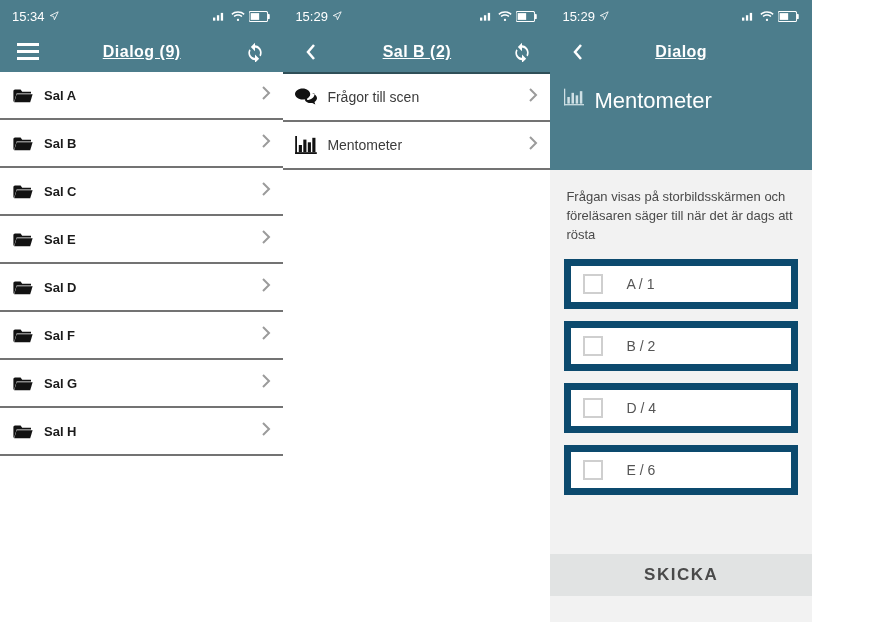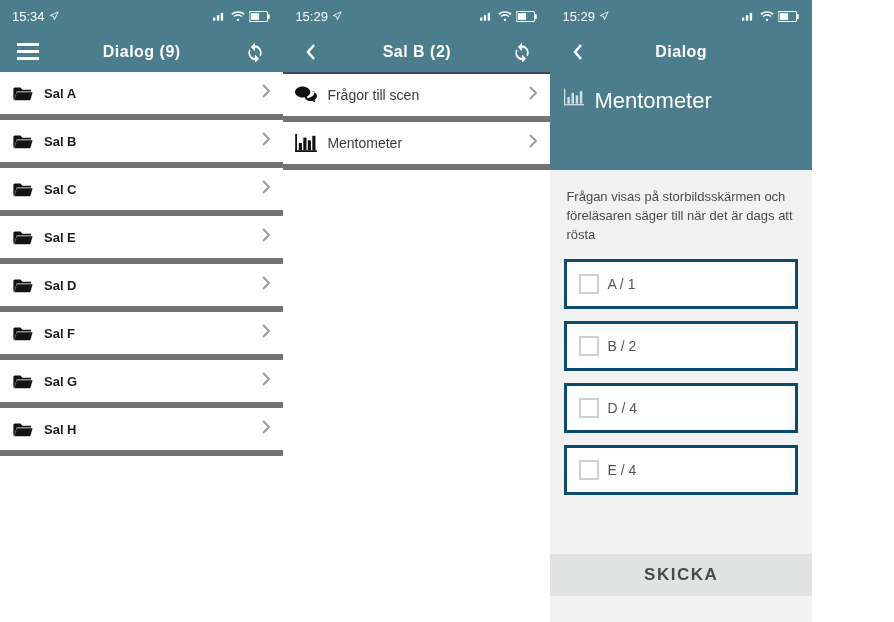--- a/index.html
+++ b/index.html
@@ -11,37 +11,37 @@
   .p3 { width: 288px; background: #f2f2f2; }
 
   .status { height: 32px; background: #4c7d8c; color: #fff; display: flex; align-items: center; padding: 0 12px; font-size: 13px; font-weight: 500; }
   .status .time { flex: 0 0 auto; display:flex; align-items:center; gap:4px; }
   .status .time svg { display:block; }
   .status .sp { flex: 1; }
   .status .ind { flex: 0 0 auto; display:flex; align-items:center; gap:4px; }
 
   .nav { height: 40px; background: #4c7d8c; color: #fff; display: flex; align-items: center; padding: 0 10px; }
   .nav .left, .nav .right { width: 36px; display:flex; align-items:center; justify-content:center; }
-  .nav .title { flex: 1; text-align: center; font-size: 16px; font-weight: 600; letter-spacing: 0.5px; }
+  .nav .title { flex: 1; text-align: center; font-size: 16px; font-weight: 600; letter-spacing: 0.5px; text-decoration: underline; }
   .nav svg { display:block; }
 
   .list { background:#fff; }
-  .row { display:flex; align-items:center; height:48px; padding:0 12px 0 10px; border-bottom:6px solid #737373; background:#fff; }
+  .row { display:flex; align-items:center; height:48px; padding:0 12px 0 10px; border-bottom:2px solid #737373; background:#fff; }
   .row .ricon { width:26px; display:flex; align-items:center; justify-content:center; margin-right:8px; }
   .row .rlabel { flex:1; font-size:13px; font-weight:700; color:#1b1b1b; }
   .p2 .row .rlabel { font-weight:500; font-size:14px; color:#3b3b3b; }
   .row .chev { color:#9b9b9b; }
 
   .hero { background:#4c7d8c; color:#fff; padding:16px 14px 56px 14px; display:flex; align-items:flex-start; gap:10px; }
   .hero .hlabel { font-size:22px; font-weight:400; }
 
   .helper { padding:18px 16px 14px 16px; color:#4a4a4a; font-size:13px; line-height:1.45; }
 
   .opts { padding:0 14px; display:flex; flex-direction:column; gap:12px; }
-  .opt { background:#fff; border:3px solid #0c4a6e; height:50px; display:flex; align-items:center; padding:0 12px; gap:8px; }
+  .opt { background:#fff; border:7px solid #0c4a6e; height:50px; display:flex; align-items:center; padding:0 12px; gap:23px; }
   .cb { width:20px; height:20px; border:2px solid #cfcfcf; background:#fff; }
   .olabel { font-size:14px; color:#555; }
 
   .submitbar { position:absolute; left:0; right:0; bottom:26px; height:42px; background:#e1e3e3; display:flex; align-items:center; justify-content:center; font-size:17px; font-weight:600; letter-spacing:1.5px; color:#4a4a4a; }
 
   .divider2 { height:2px; background:#2f4f58; }
 </style>
 </head>
 <body>
 
@@ -312,21 +312,21 @@
       <div class="opt">
         <span class="cb"></span>
         <span class="olabel">B / 2</span>
       </div>
       <div class="opt">
         <span class="cb"></span>
         <span class="olabel">D / 4</span>
       </div>
       <div class="opt">
         <span class="cb"></span>
-        <span class="olabel">E / 4</span>
+        <span class="olabel">E / 6</span>
       </div>
     </div>
     <div class="submitbar">
       <span>SKICKA</span>
     </div>
   </div>
 
 </div>
 
 </body></html>

